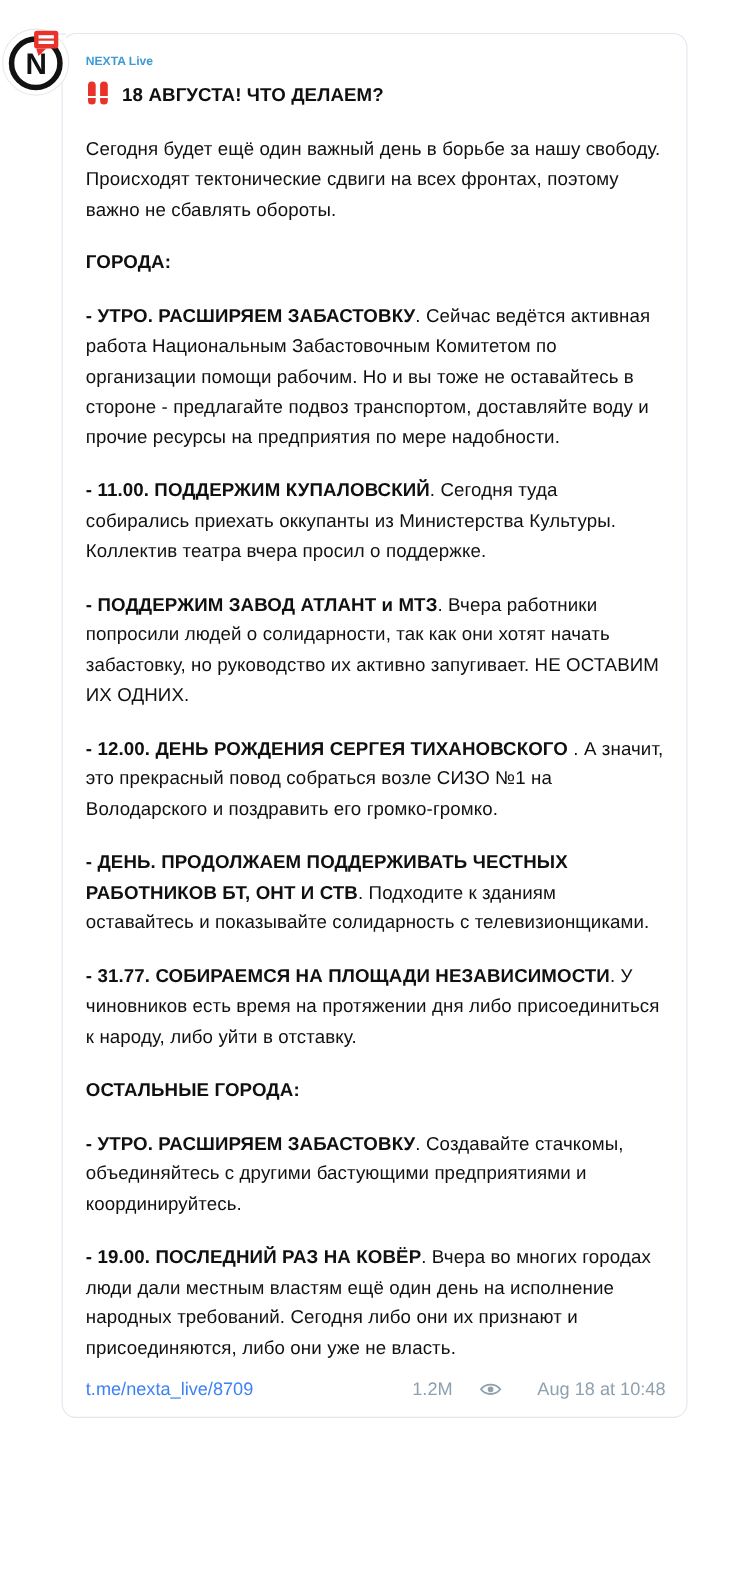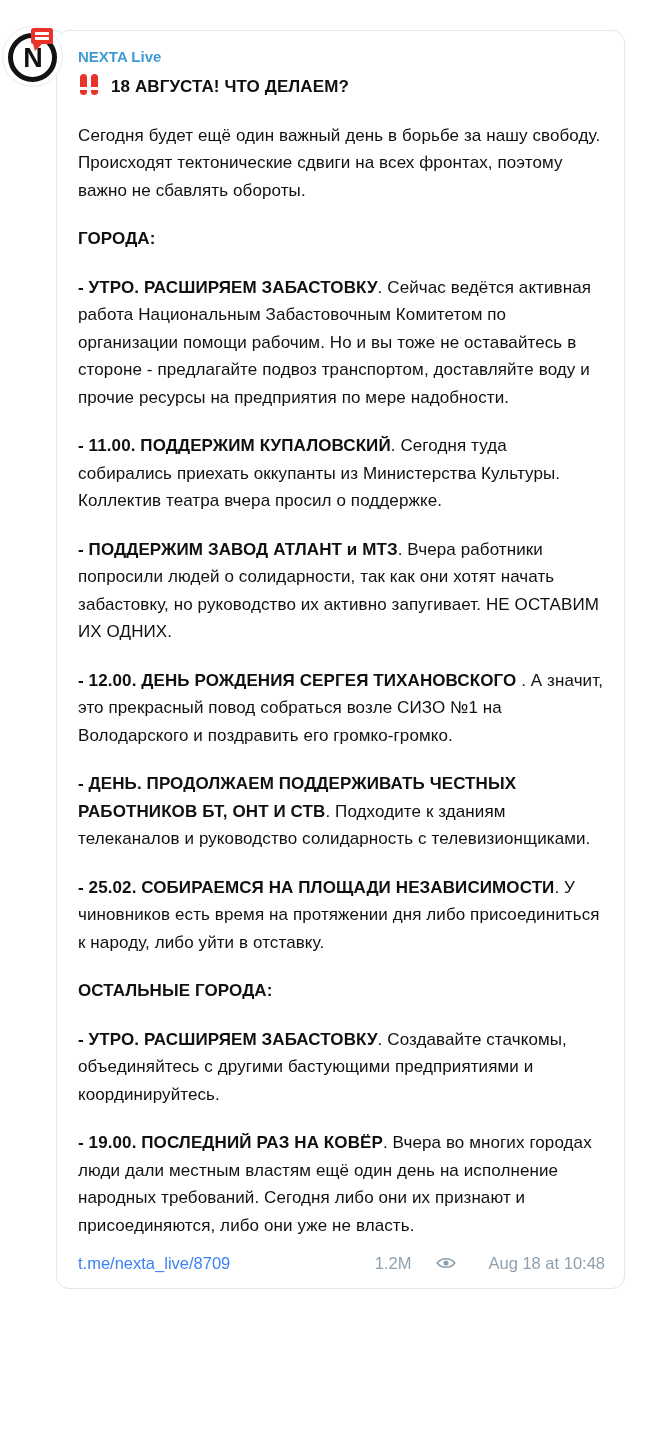--- a/index.html
+++ b/index.html
@@ -65,21 +65,21 @@
     border: 1px solid #e0e7ee;
     border-radius: 13px;
     padding: 12px 19px 13px 21px;
   }
   .tail { position: absolute; left: -12px; top: -1px; }
 
   .channel-name {
     display: inline-block;
     color: #3e9ad5;
     font-weight: 700;
-    font-size: 15px;
+    font-size: 11px;
     line-height: 27px;
     text-decoration: none;
     cursor: pointer;
   }
 
   .msg p {
     margin: 21px 0 0 0;
     font-size: 17px;
     line-height: 27.5px;
     color: #101010;
@@ -142,22 +142,22 @@
     <a class="channel-name">NEXTA Live</a>
 
     <div class="msg">
         <p class="first"><span class="dbl-excl"><i></i><i></i></span><span class="seg-bold">18 АВГУСТА! ЧТО ДЕЛАЕМ?</span></p>
         <p><span class="seg-regular">Сегодня будет ещё один важный день в борьбе за нашу свободу. Происходят тектонические сдвиги на всех фронтах, поэтому важно не сбавлять обороты.</span></p>
         <p><span class="seg-bold">ГОРОДА:</span></p>
         <p><span class="seg-bold">- УТРО. РАСШИРЯЕМ ЗАБАСТОВКУ</span><span class="seg-regular">. Сейчас ведётся активная работа Национальным Забастовочным Комитетом по организации помощи рабочим. Но и вы тоже не оставайтесь в стороне - предлагайте подвоз транспортом, доставляйте воду и прочие ресурсы на предприятия по мере надобности.</span></p>
         <p><span class="seg-bold">- 11.00. ПОДДЕРЖИМ КУПАЛОВСКИЙ</span><span class="seg-regular">. Сегодня туда собирались приехать оккупанты из Министерства Культуры. Коллектив театра вчера просил о поддержке.</span></p>
         <p><span class="seg-bold">- ПОДДЕРЖИМ ЗАВОД АТЛАНТ и МТЗ</span><span class="seg-regular">. Вчера работники попросили людей о солидарности, так как они хотят начать забастовку, но руководство их активно запугивает. НЕ ОСТАВИМ ИХ ОДНИХ.</span></p>
         <p><span class="seg-bold">- 12.00. ДЕНЬ РОЖДЕНИЯ СЕРГЕЯ ТИХАНОВСКОГО</span><span class="seg-regular"> . А значит, это прекрасный повод собраться возле СИЗО №1 на Володарского и поздравить его громко-громко.</span></p>
-        <p><span class="seg-bold">- ДЕНЬ. ПРОДОЛЖАЕМ ПОДДЕРЖИВАТЬ ЧЕСТНЫХ РАБОТНИКОВ БТ, ОНТ И СТВ</span><span class="seg-regular">. Подходите к зданиям телеканалов и руководство солидарность с телевизионщиками.</span></p>
-        <p><span class="seg-bold">- 25.02. СОБИРАЕМСЯ НА ПЛОЩАДИ НЕЗАВИСИМОСТИ</span><span class="seg-regular">. У чиновников есть время на протяжении дня либо присоединиться к народу, либо уйти в отставку.</span></p>
+        <p><span class="seg-bold">- ДЕНЬ. ПРОДОЛЖАЕМ ПОДДЕРЖИВАТЬ ЧЕСТНЫХ РАБОТНИКОВ БТ, ОНТ И СТВ</span><span class="seg-regular">. Подходите к зданиям оставайтесь и показывайте солидарность с телевизионщиками.</span></p>
+        <p><span class="seg-bold">- 31.77. СОБИРАЕМСЯ НА ПЛОЩАДИ НЕЗАВИСИМОСТИ</span><span class="seg-regular">. У чиновников есть время на протяжении дня либо присоединиться к народу, либо уйти в отставку.</span></p>
         <p><span class="seg-bold">ОСТАЛЬНЫЕ ГОРОДА:</span></p>
         <p><span class="seg-bold">- УТРО. РАСШИРЯЕМ ЗАБАСТОВКУ</span><span class="seg-regular">. Создавайте стачкомы, объединяйтесь с другими бастующими предприятиями и координируйтесь.</span></p>
         <p><span class="seg-bold">- 19.00. ПОСЛЕДНИЙ РАЗ НА КОВЁР</span><span class="seg-regular">. Вчера во многих городах люди дали местным властям ещё один день на исполнение народных требований. Сегодня либо они их признают и присоединяются, либо они уже не власть.</span></p>
       </div>
 
     <div class="footer">
       <a class="post-link">t.me/nexta_live/8709</a>
       <div class="meta">
         <span class="views">1.2M</span>
         <svg class="eye" width="20" height="14" viewBox="0 0 24 16">

